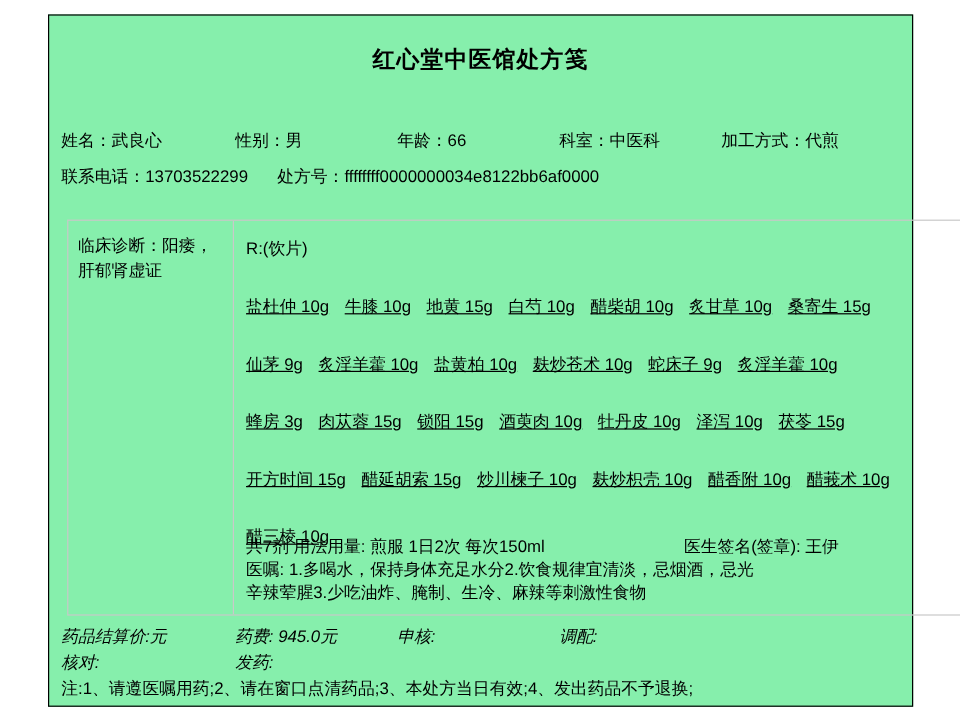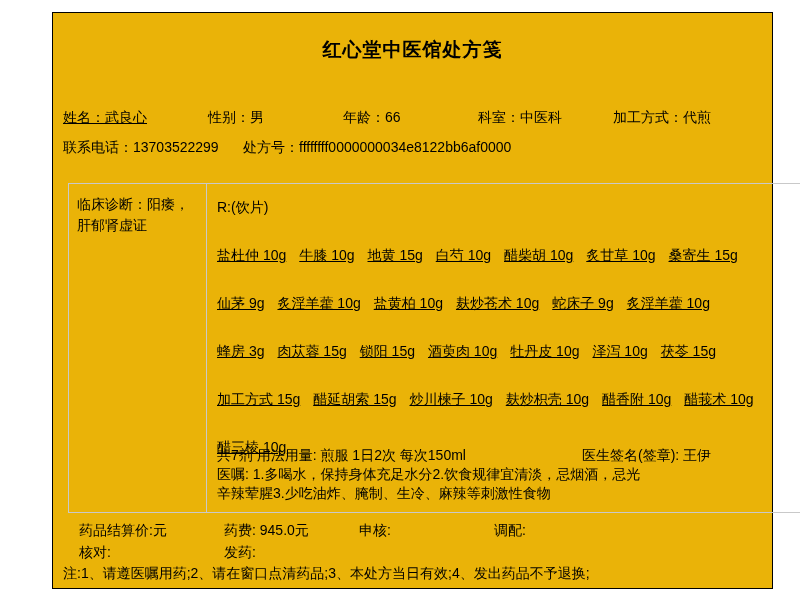--- a/index.html
+++ b/index.html
@@ -3,31 +3,31 @@
 <meta charset="utf-8">
 <style>
   html,body{margin:0;padding:0;background:#fff;}
   body{
     width:800px;height:600px;position:relative;overflow:hidden;
     font-family:"Liberation Sans","DejaVu Sans",sans-serif;
     color:#000;
   }
   .frame{
     position:absolute;left:40px;top:12px;width:719px;height:575px;
-    border:1px solid #000;background:#eab308;margin-left:12px;
+    border:1px solid #000;background:#86efac;
   }
   .title{
     position:absolute;top:24px;left:0;width:100%;text-align:center;
     font-size:19px;font-weight:bold;letter-spacing:1px;
   }
   .prow{position:absolute;left:0;width:100%;height:20px;font-size:14px;}
   #patient-row1{top:96px;}
   #patient-row2{top:126px;}
   .prow span{position:absolute;white-space:nowrap;}
-  #patient-row1 span:nth-child(1){left:10px;text-decoration:underline;}
+  #patient-row1 span:nth-child(1){left:10px;}
   #patient-row1 span:nth-child(2){left:155px;}
   #patient-row1 span:nth-child(3){left:290px;}
   #patient-row1 span:nth-child(4){left:425px;}
   #patient-row1 span:nth-child(5){left:560px;}
   #patient-row2 span:nth-child(1){left:10px;}
   #patient-row2 span:nth-child(2){left:190px;}
   #patient-row2 span:nth-child(3){left:480px;}
   .mid{
     position:absolute;left:15px;top:170px;width:794px;height:330px;
     border:1px solid #c9c9c9;display:flex;box-sizing:border-box;
@@ -37,21 +37,21 @@
     padding:10px 8px 0 8px;font-size:14px;line-height:21px;box-sizing:border-box;
   }
   .rx-cell{flex:1;position:relative;padding-left:10px;font-size:14px;box-sizing:border-box;}
   .rx-header{margin-top:15px;line-height:16px;}
   .herb-row{margin-top:32px;line-height:16px;white-space:nowrap;text-decoration:underline;}
   .herb-row span{margin-right:13px;}
   .rx-footer{position:absolute;left:10px;right:6px;top:262px;font-size:14px;line-height:19px;}
   .rx-usage-row{position:relative;height:19px;white-space:nowrap;}
   .doctor-sign{position:absolute;left:365px;top:0;white-space:nowrap;}
   .advice-line{white-space:nowrap;}
-  .frow{position:absolute;left:16px;width:100%;height:20px;font-size:14px;}
+  .frow{position:absolute;left:0;width:100%;height:20px;font-size:14px;font-style:italic;}
   #footer-row1{top:509px;}
   #footer-row2{top:531px;}
   #footer-note{top:552px;left:10px;width:700px;font-size:14px;position:absolute;white-space:nowrap;}
   .frow span{position:absolute;white-space:nowrap;}
   #footer-row1 span:nth-child(1){left:10px;}
   #footer-row1 span:nth-child(2){left:155px;}
   #footer-row1 span:nth-child(3){left:290px;}
   #footer-row1 span:nth-child(4){left:425px;}
   #footer-row2 span:nth-child(1){left:10px;}
   #footer-row2 span:nth-child(2){left:155px;}
@@ -78,21 +78,21 @@
   <div class="mid">
     <div class="diag-cell">
       <span id="diag-text">临床诊断：阳痿，肝郁肾虚证</span>
     </div>
     <div class="rx-cell">
       <div class="rx-header">R:(饮片)</div>
       <div id="herb-list">
           <div class="herb-row"><span>盐杜仲 10g</span><span>牛膝 10g</span><span>地黄 15g</span><span>白芍 10g</span><span>醋柴胡 10g</span><span>炙甘草 10g</span><span>桑寄生 15g</span></div>
           <div class="herb-row"><span>仙茅 9g</span><span>炙淫羊藿 10g</span><span>盐黄柏 10g</span><span>麸炒苍术 10g</span><span>蛇床子 9g</span><span>炙淫羊藿 10g</span></div>
           <div class="herb-row"><span>蜂房 3g</span><span>肉苁蓉 15g</span><span>锁阳 15g</span><span>酒萸肉 10g</span><span>牡丹皮 10g</span><span>泽泻 10g</span><span>茯苓 15g</span></div>
-          <div class="herb-row"><span>加工方式 15g</span><span>醋延胡索 15g</span><span>炒川楝子 10g</span><span>麸炒枳壳 10g</span><span>醋香附 10g</span><span>醋莪术 10g</span></div>
+          <div class="herb-row"><span>开方时间 15g</span><span>醋延胡索 15g</span><span>炒川楝子 10g</span><span>麸炒枳壳 10g</span><span>醋香附 10g</span><span>醋莪术 10g</span></div>
           <div class="herb-row"><span>醋三棱 10g</span></div>
         </div>
       <div class="rx-footer">
         <div class="rx-usage-row">
           <span>共7剂 用法用量: 煎服 1日2次 每次150ml</span>
           <span class="doctor-sign">医生签名(签章): 王伊</span>
         </div>
         <div class="advice-line">医嘱: 1.多喝水，保持身体充足水分2.饮食规律宜清淡，忌烟酒，忌光</div>
         <div class="advice-line">辛辣荤腥3.少吃油炸、腌制、生冷、麻辣等刺激性食物</div>
       </div>

